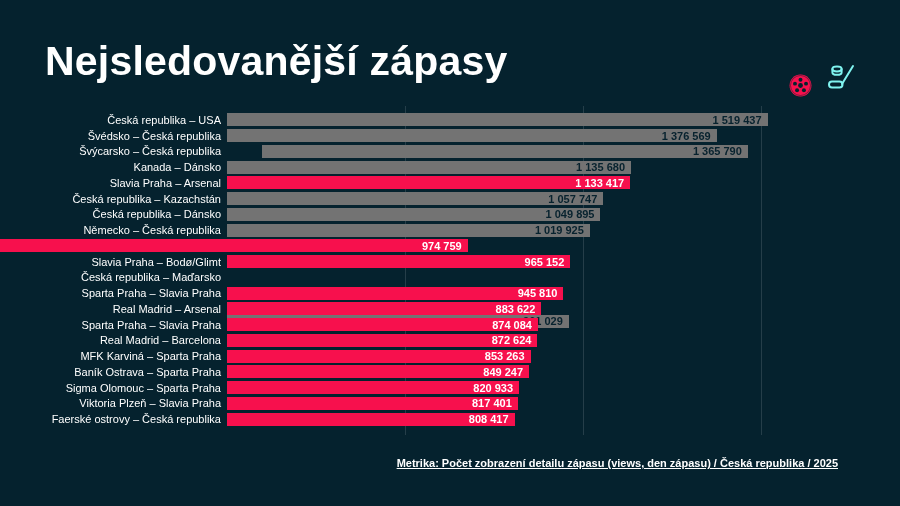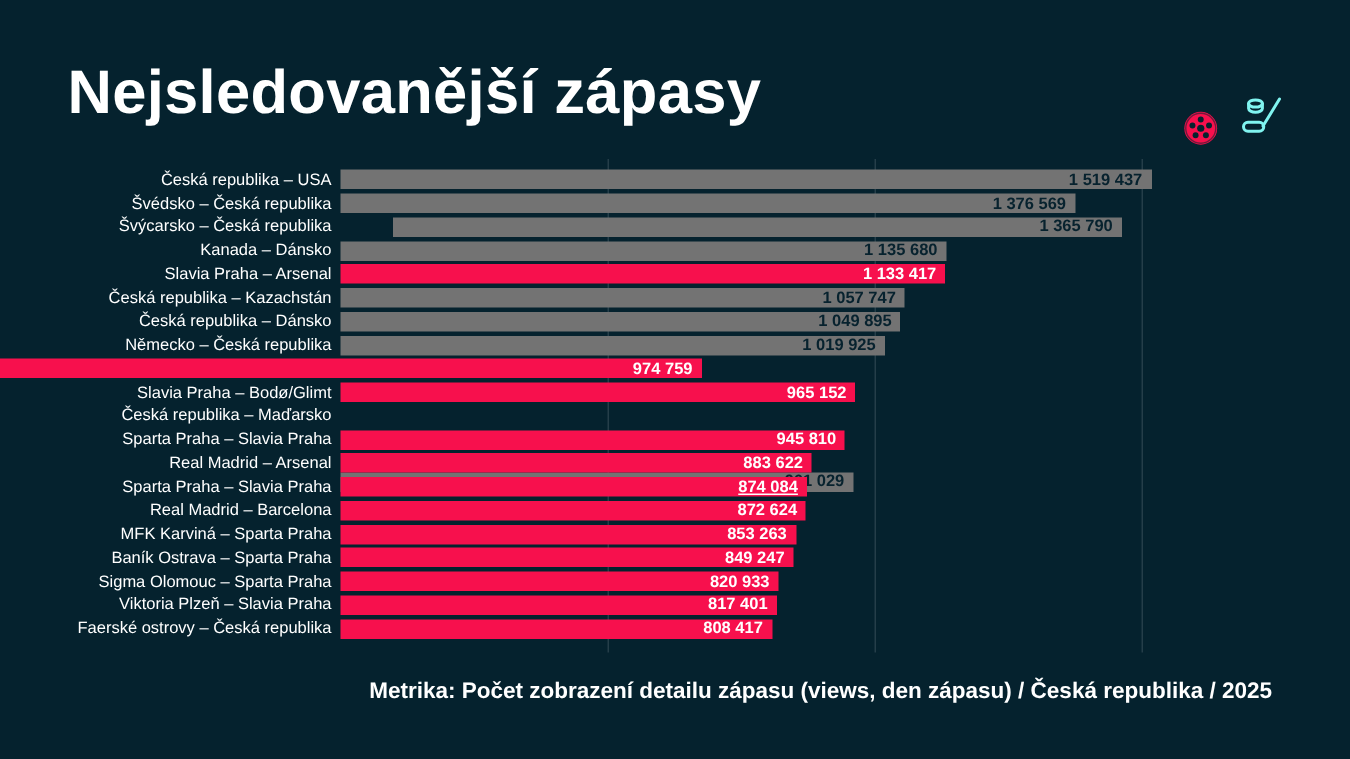--- a/index.html
+++ b/index.html
@@ -40,22 +40,22 @@
   .track { flex: 1; height: 13px; position: relative; }
   .bar {
     height: 100%; box-sizing: border-box;
     display: flex; align-items: center; justify-content: flex-end;
     padding-right: 6px;
   }
   .bar.hockey { background: #737373; color: #07222e; }
   .bar.football { background: #f7104d; color: #ffffff; }
   .value { font-size: 11px; font-weight: bold; white-space: nowrap; }
   .footer {
-    position: absolute; right: 52px; bottom: 37px;
-    font-size: 15px; font-weight: bold; color: #ffffff; white-space: nowrap;
+    position: absolute; right: 62px; bottom: 37px;
+    font-size: 11px; font-weight: bold; color: #ffffff; white-space: nowrap; text-decoration: underline;
   }
 </style>
 </head>
 <body>
 
 <div class="title">Nejsledovanější zápasy</div>
 
 <div class="header-icons">
   <span>
     <svg width="25" height="25" viewBox="0 0 24 24">
@@ -198,21 +198,21 @@
     <div class="track">
       <div class="bar football" style="width: 48.2854%;">
         <span class="value">883 622</span>
       </div>
     </div>
   </div>
 
   <div class="row">
     <div class="label">Sparta Praha – Slavia Praha</div>
     <div class="track">
-      <div class="bar football" style="width: 47.7642%; text-decoration: underline;">
+      <div class="bar football" style="width: 47.7642%;">
         <span class="value">874 084</span>
       </div>
     </div>
   </div>
 
   <div class="row">
     <div class="label">Real Madrid – Barcelona</div>
     <div class="track">
       <div class="bar football" style="width: 47.6844%;">
         <span class="value">872 624</span>

